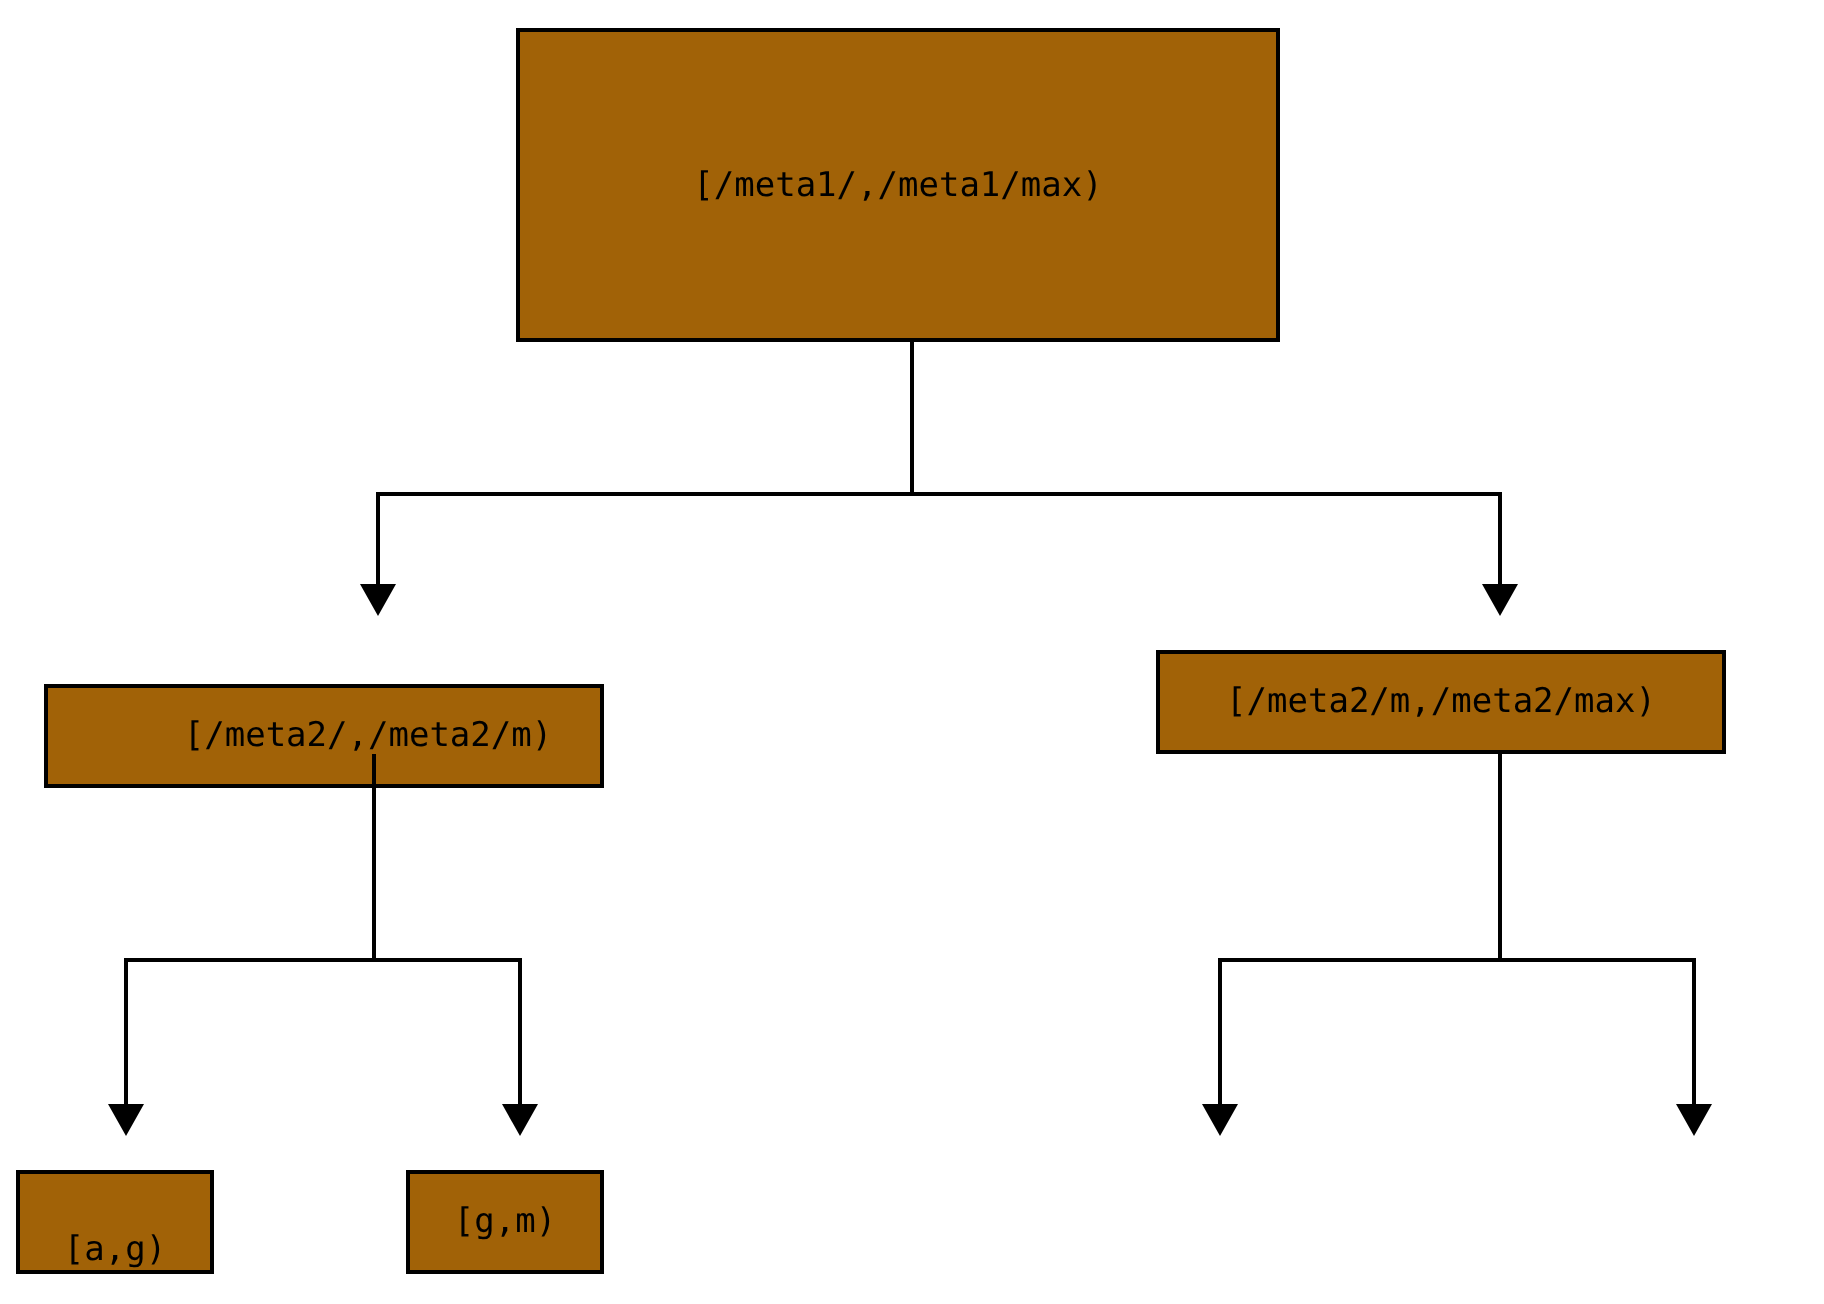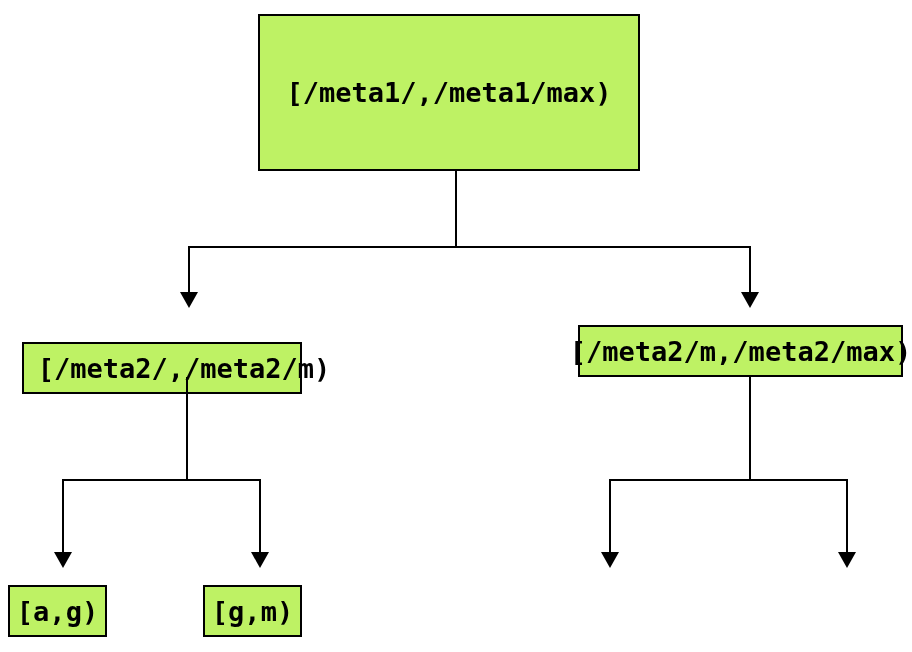--- a/index.html
+++ b/index.html
@@ -12,28 +12,27 @@
     width: 912px;
     height: 652px;
     background: #ffffff;
     overflow: hidden;
     font-family: "DejaVu Sans Mono", "Liberation Mono", monospace;
   }
   .node {
     position: absolute;
     box-sizing: border-box;
     border: 2px solid #000000;
-    background: #bef264;
+    background: #a16207;
     color: #000000;
     display: flex;
     align-items: center;
     justify-content: center;
-    font-size: 27px;
+    font-size: 17px;
     white-space: nowrap;
-    font-weight: bold;
   }
   .vline, .hline {
     position: absolute;
     background: #000000;
   }
   .arrowhead {
     position: absolute;
     width: 0;
     height: 0;
     border-left: 9px solid transparent;
@@ -47,25 +46,25 @@
 <div class="canvas">
 
   <div class="node" style="left:258px; top:14px; width:382px; height:157px;">
     <span>[/meta1/,/meta1/max)</span>
   </div>
 
   <div class="node" style="left:22px; top:342px; width:280px; height:52px;padding-left:44px;">
     <span>[/meta2/,/meta2/m)</span>
   </div>
 
-  <div class="node" style="left:578px; top:325px; width:325px; height:52px;">
+  <div class="node" style="left:578px; top:325px; width:285px; height:52px;">
     <span>[/meta2/m,/meta2/max)</span>
   </div>
 
-  <div class="node" style="left:8px; top:585px; width:99px; height:52px;">
+  <div class="node" style="left:8px; top:585px; width:99px; height:52px;align-items:flex-end;">
     <span>[a,g)</span>
   </div>
 
   <div class="node" style="left:203px; top:585px; width:99px; height:52px;">
     <span>[g,m)</span>
   </div>
 
 
 
   <div class="vline" style="left:455px; top:171px; width:2px; height:76px;"></div>

